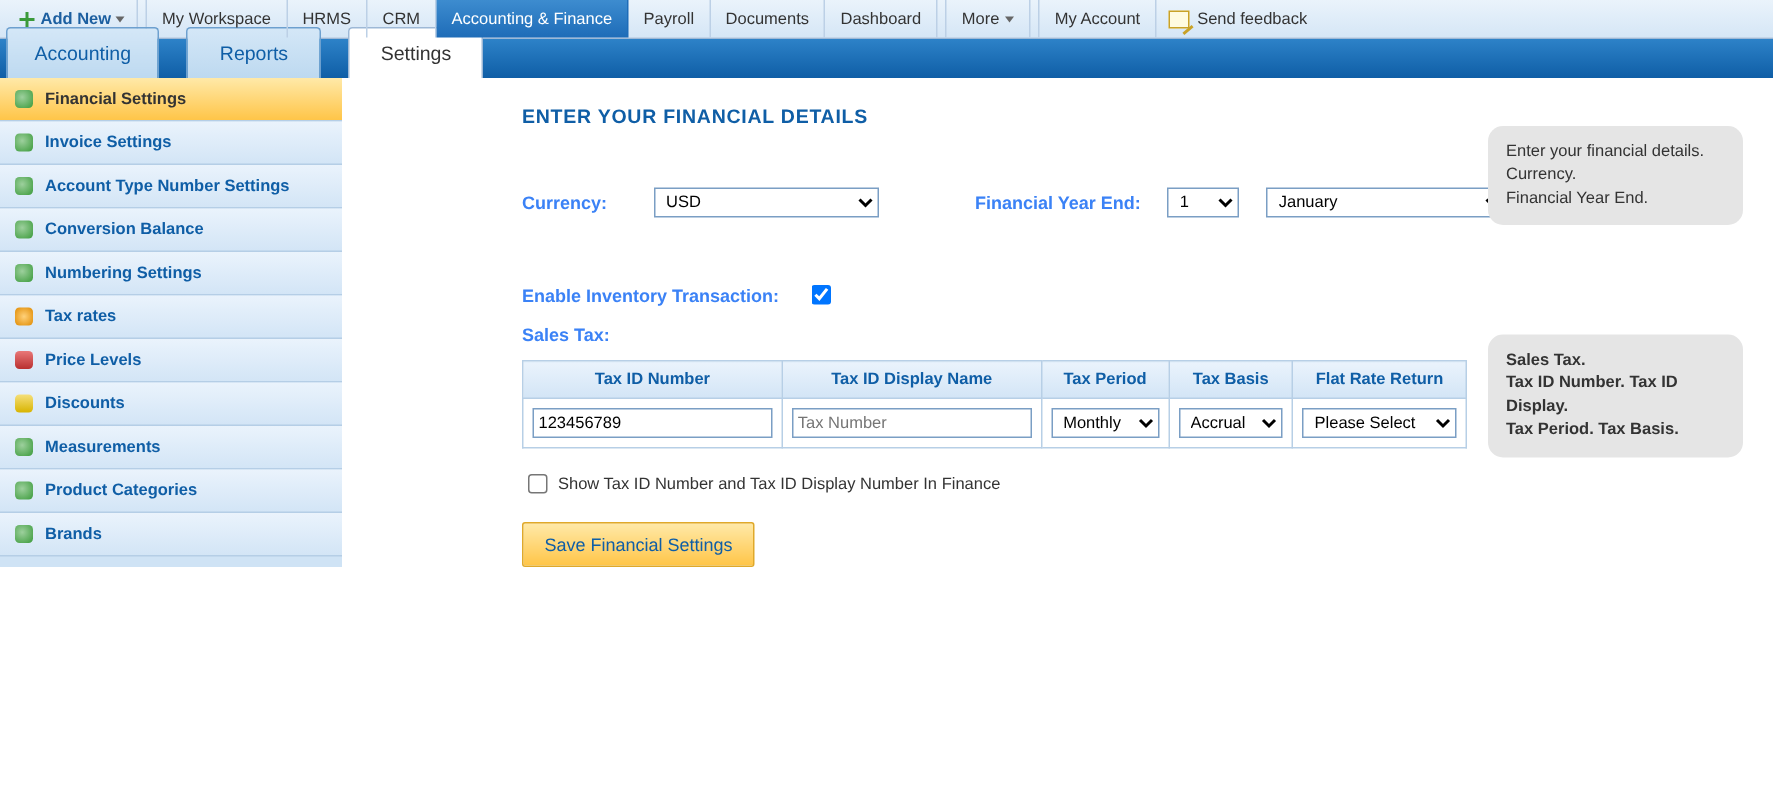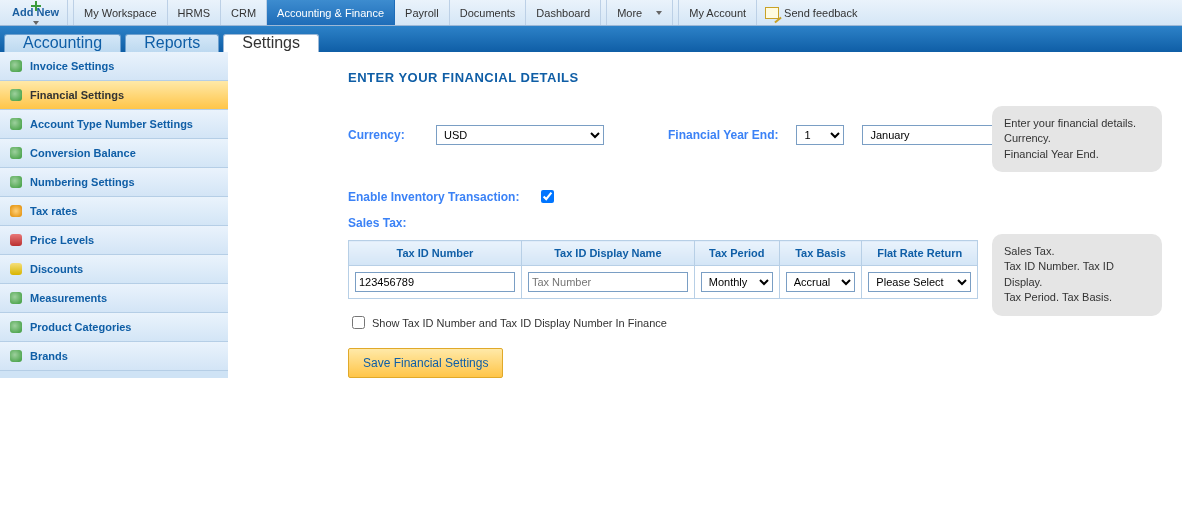--- a/index.html
+++ b/index.html
@@ -23,38 +23,37 @@
   }
   .menubar .btn-addnew {
     display: flex;
     align-items: center;
     gap: 3px;
     padding: 0 8px;
     cursor: pointer;
     color: #1c5fa0;
     font-weight: bold;
     border-right: 1px solid #bcd0e6;
-    flex-direction: column;
   }
   .menubar .menu-item {
     display: flex;
     align-items: center;
     padding: 0 10px;
     cursor: pointer;
     color: #333;
     border-right: 1px solid #bcd0e6;
     position: relative;
     white-space: nowrap;
   }
   .menubar .menu-item.active {
     background: linear-gradient(#3d8ccf, #1e6cb8);
     color: #fff;
     border-right: 1px solid #1e6cb8;
   }
-  .menubar .menu-item.more { gap:14px; }
+  .menubar .menu-item.more { gap:4px; }
   .menubar .spacer { width: 6px; border-right: 1px solid #bcd0e6;}
   .menubar .send-feedback {
     display: flex; align-items: center; gap: 5px; padding: 0 8px; cursor: pointer;
   }
   .icon-plus {
     width: 12px; height: 12px; display:inline-block; position:relative;
   }
   .icon-plus::before, .icon-plus::after {
     content:""; position:absolute; background:#3a9a3a;
   }
@@ -81,24 +80,24 @@
     align-items: flex-end;
     padding: 0 4px;
   }
   .subtab {
     background: linear-gradient(#d4e7f7, #bdd9f0);
     color: #0f5ea6;
     border: 1px solid #6da0cf;
     border-bottom: none;
     border-radius: 3px 3px 0 0;
     padding: 4px 18px 5px;
-    margin-right: 4px;
+    margin-right: 18px;
     cursor: pointer;
-    font-size: 16px;
-    height: 18px;
+    font-size: 13px;
+    height: 34px;
     display:flex; align-items:center;
     min-width: 90px;
     justify-content:center;
   }
   .subtab.active {
     background: #fff;
     color: #333;
     border-color:#9db8d6;
   }
 
@@ -145,21 +144,21 @@
     margin: 0 0 40px 0;
   }
   .row { display:flex; align-items:center; gap:18px; margin-bottom:10px; }
   .lbl { color:#3b82f6; font-weight:bold; font-size:12px; }
   .lbl-currency { width: 70px; }
   .lbl-fye { width: auto; margin-left: 46px; }
   select, input[type=text] {
     border:1px solid #7a9ec4; background:#fff; height:20px; font-size:11px; padding:0 3px;
   }
   select { height:20px; }
-  .sel-currency { width:168px; }
+  .sel-currency { width:150px; }
   .sel-day { width:48px; }
   .sel-month { width:160px; }
 
   .section-row { margin-top: 42px; }
   .chk { vertical-align:middle; }
 
   .salestax-label { margin-top:8px; display:block; }
 
   table.tax {
     border-collapse:collapse; margin-top:10px; width: 630px;
@@ -193,22 +192,22 @@
     position:absolute;
     right: 20px;
     background:#e5e5e5;
     border-radius:10px;
     padding:10px 12px;
     width: 170px;
     color:#333;
     font-size:11px;
     line-height:1.4;
   }
-  .tip1 { top: 54px; }
-  .tip2 { top: 182px; }
+  .tip1 { top: 32px; }
+  .tip2 { top: 171px; font-weight: bold; }
 </style>
 </head>
 <body>
 
 <div class="menubar">
   <div class="btn-addnew">
     <span class="icon-plus"></span>
     <span>Add New</span>
     <span class="caret-down"></span>
   </div>
@@ -256,27 +255,27 @@
     <div class="subtab">
       <span>Reports</span>
     </div>
     <div class="subtab active">
       <span>Settings</span>
     </div>
   </div>
 
 <div class="main">
   <div class="sidebar" id="sidebar">
+      <div class="side-item active">
+        <span class="side-icon"></span>
+        <span>Financial Settings</span>
+      </div>
       <div class="side-item">
         <span class="side-icon"></span>
         <span>Invoice Settings</span>
-      </div>
-      <div class="side-item active">
-        <span class="side-icon"></span>
-        <span>Financial Settings</span>
       </div>
       <div class="side-item">
         <span class="side-icon"></span>
         <span>Account Type Number Settings</span>
       </div>
       <div class="side-item">
         <span class="side-icon"></span>
         <span>Conversion Balance</span>
       </div>
       <div class="side-item">

